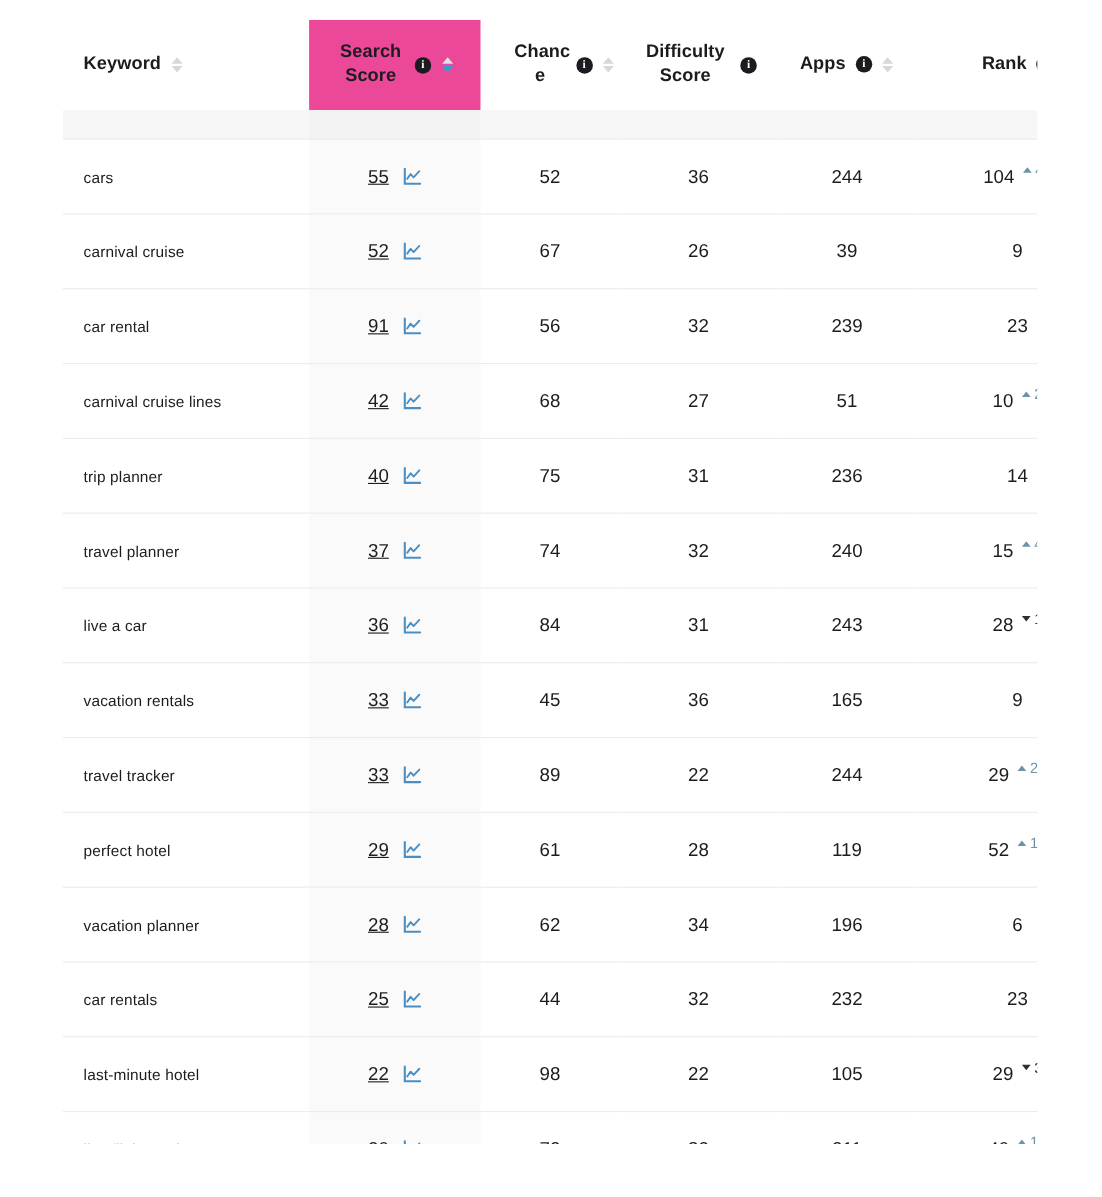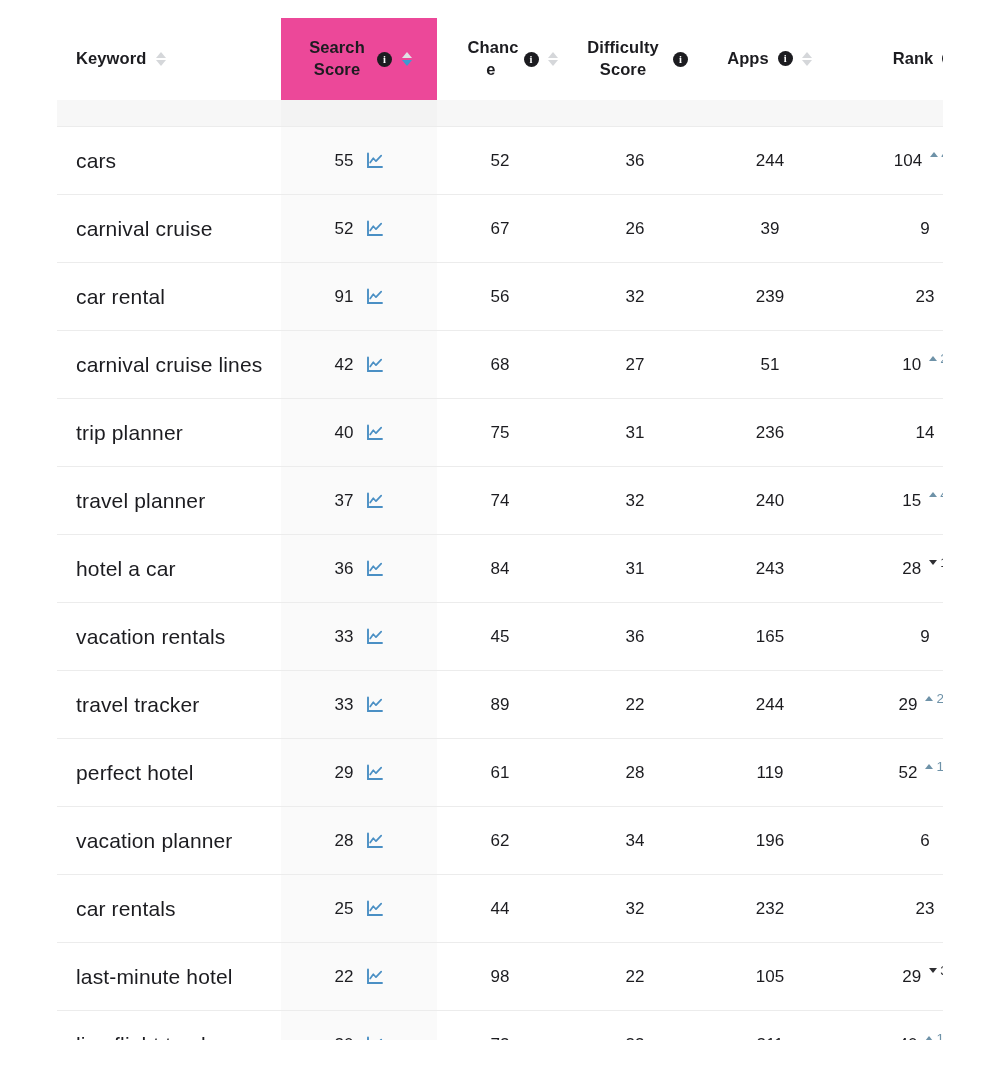--- a/index.html
+++ b/index.html
@@ -137,29 +137,30 @@
     color: #1c1c20;
     text-align: center;
     vertical-align: middle;
     background: #ffffff;
     font-weight: 400;
   }
   tbody.kw-body td.highlight-col { background: #fafafa; }
   tbody.kw-body td.keyword-cell {
     text-align: left;
     padding-left: 19px;
-    font-size: 21px;
+    font-size: 14px;
     letter-spacing: .15px;
   }
 
   .score-cell-inner {
     display: flex;
     align-items: center;
     justify-content: center;
     gap: 13px;
+    text-decoration: underline;
   }
 
   .spark-icon {
     display: inline-block;
     width: 17px;
     height: 17px;
     line-height: 0;
     cursor: pointer;
   }
 
@@ -389,21 +390,21 @@
             <td>240</td>
             <td><span class="rank-inner">
                 <span class="rank-value">15</span>
                 <span class="delta up">
                   <span class="arrow"></span>
                   <span class="delta-num">4</span>
                 </span>
               </span></td>
           </tr>
           <tr>
-            <td class="keyword-cell">hotel a car</td>
+            <td class="keyword-cell">live a car</td>
             <td class="highlight-col">
               <div class="score-cell-inner">
                 <span>36</span>
                 <span class="spark-icon"><svg viewBox="0 0 17 17" width="17" height="17">
                     <path d="M2 1.5 L2 15 L16 15" fill="none" stroke="#4a8fc4" stroke-width="1.9" stroke-linecap="round"></path>
                     <path d="M4.2 10.6 L7.3 6.2 L10 9.2 L15.2 3.6" fill="none" stroke="#4a8fc4" stroke-width="1.7" stroke-linejoin="round" stroke-linecap="round"></path>
                   </svg></span>
               </div>
             </td>
             <td>84</td>

